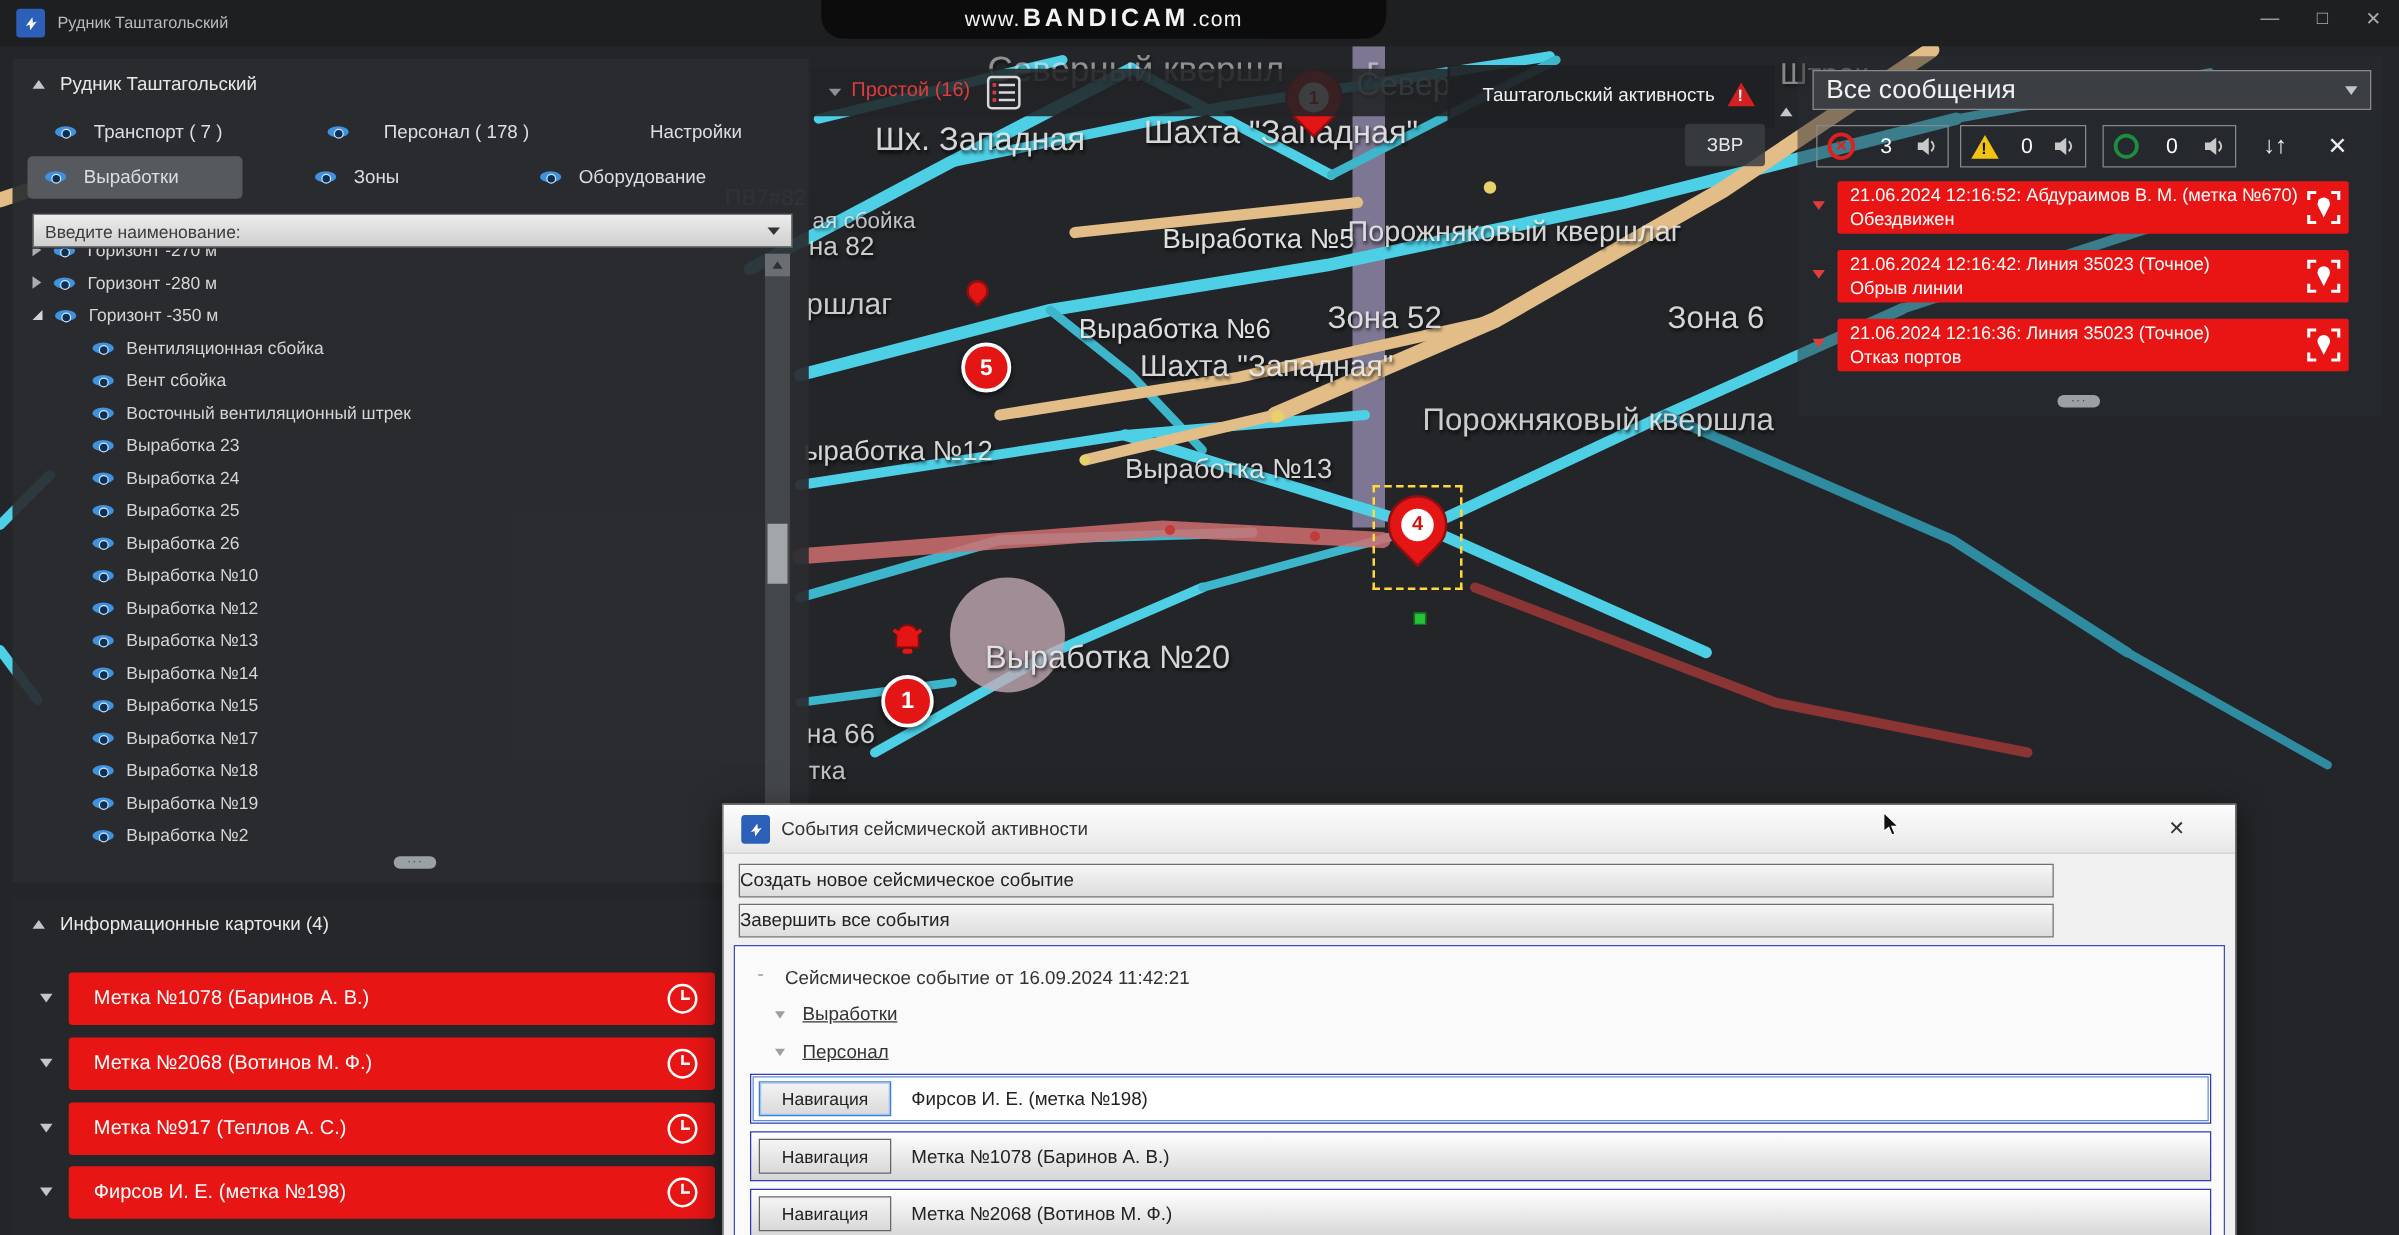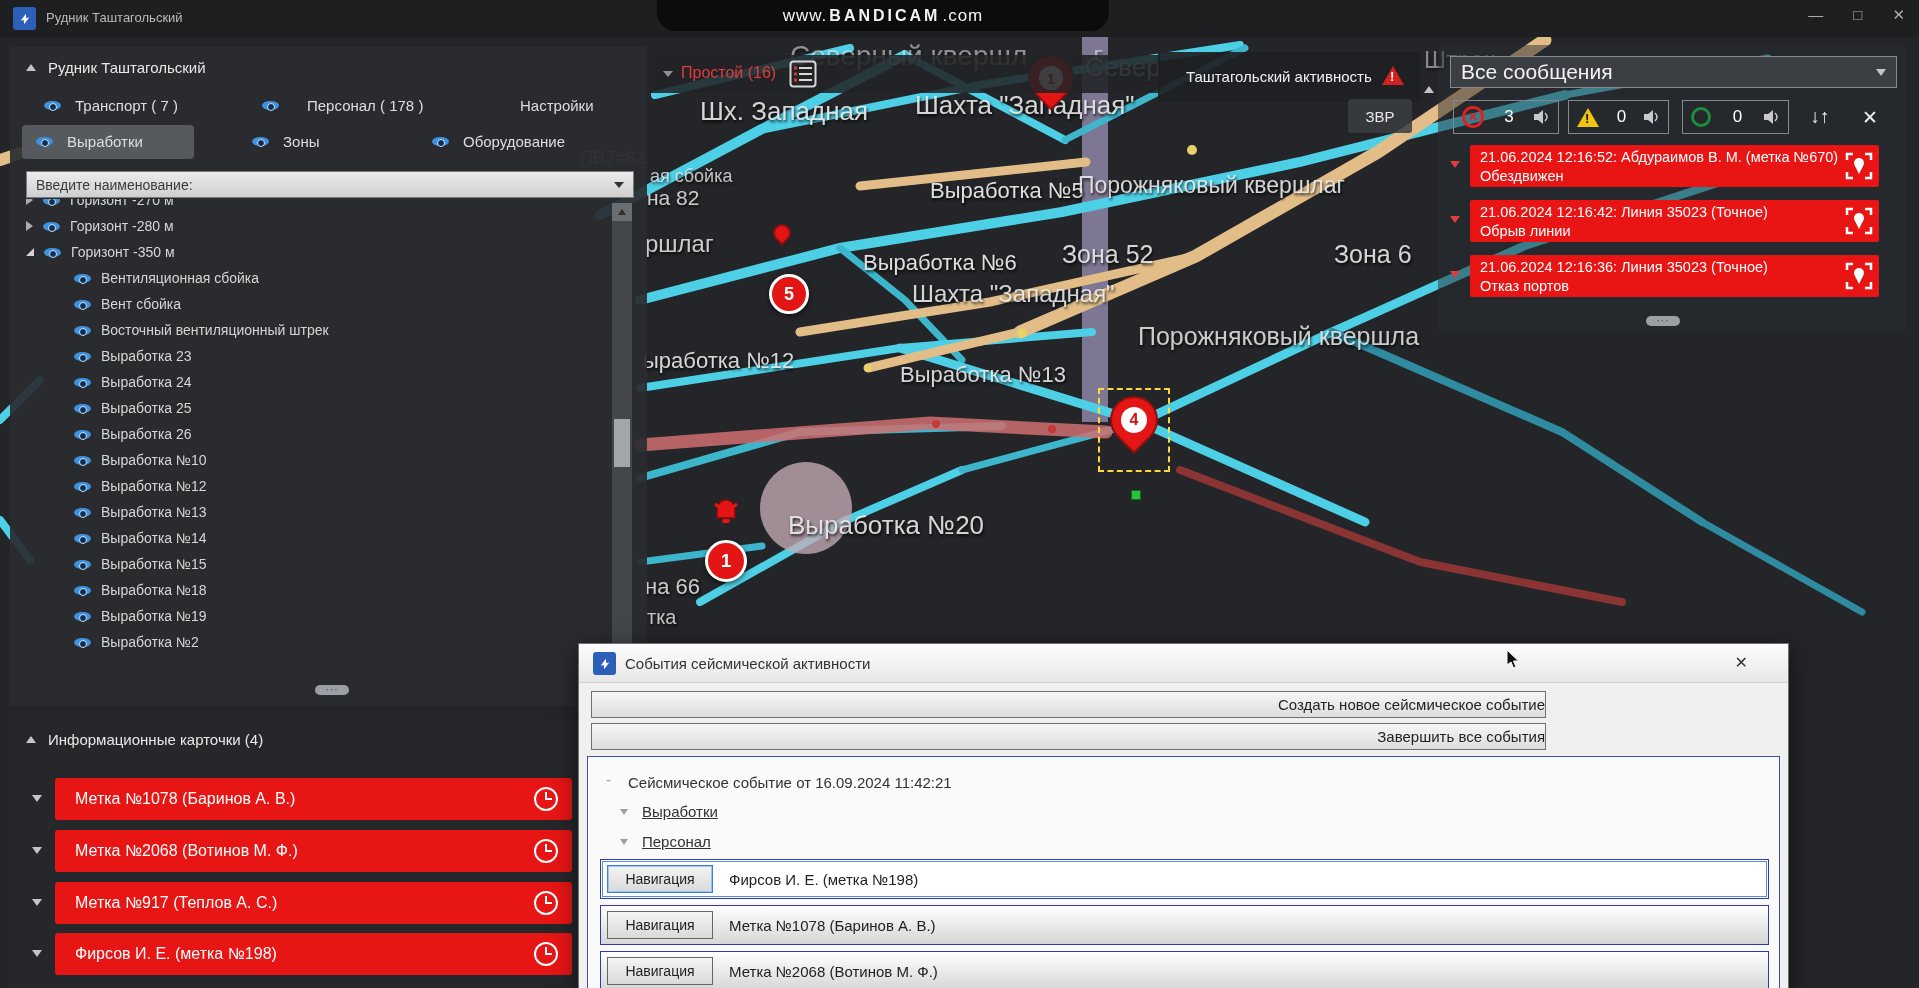--- a/index.html
+++ b/index.html
@@ -13,21 +13,21 @@
      display:flex; align-items:center; justify-content:center; }
   #titlebar .title { position:absolute; left:46px; top:10px; color:#b9bcbf; font-size:13px; }
   .wincontrols { position:absolute; right:14px; top:6px; display:flex; gap:30px; color:#a9acaf; font-size:15px; }
   .wincontrols span { cursor:default; }
 
   
   #watermark { left:657px; top:0; width:452px; height:31px; background:rgba(12,12,12,.95);
      border-radius:0 0 18px 18px; z-index:41; display:flex; align-items:center; justify-content:center;
      color:#f4f4f4; }
   #watermark .pre { font-size:17px; letter-spacing:1px; }
-  #watermark .brand { font-size:16px; font-weight:bold; letter-spacing:3px; margin:16px 2px; }
+  #watermark .brand { font-size:20px; font-weight:bold; letter-spacing:3px; margin:16px 2px; }
   #watermark .suf { font-size:17px; letter-spacing:1px; }
 
   
   #map-svg { left:0; top:0; z-index:1; }
   .mlab { position:absolute; z-index:2; color:#e9e9e9; text-shadow:1px 2px 3px rgba(0,0,0,.9);
           white-space:nowrap; }
 
   
   .marker { position:absolute; z-index:3; }
   .pin { border-radius:50% 50% 50% 0; transform:rotate(-45deg); background:#e31515;
@@ -129,22 +129,22 @@
   .msg svg { position:absolute; right:5px; top:6px; }
   .msg-exp { position:absolute; left:1450px; z-index:11; }
 
   
   #modal { left:578px; top:643px; width:1211px; height:360px; background:#f0f0f0; border:1px solid #6f6f6f;
       box-shadow:0 6px 24px rgba(0,0,0,.55); z-index:20; }
   #modal .mtitlebar { position:absolute; left:0; top:0; width:100%; height:39px;
       background:linear-gradient(#fdfdfd,#e7e7e7); border-bottom:1px solid #cfcfcf; }
   #modal .mtitle { position:absolute; left:46px; top:11px; color:#333; font-size:15px; }
   #modal .mclose { position:absolute; right:40px; top:9px; color:#333; font-size:16px; }
-  .mbtn { position:absolute; left:12px; width:955px; height:27px; background:linear-gradient(#f6f6f6,#dddddd);
-      border:1px solid #707070; color:#222; font-size:15px; display:flex; align-items:center; justify-content:flex-end; }
+  .mbtn { position:absolute; left:12px; width:1052px; height:27px; background:linear-gradient(#f6f6f6,#dddddd);
+      border:1px solid #707070; color:#222; font-size:15px; display:flex; align-items:center; justify-content:flex-start; }
   #mgroup { position:absolute; left:8px; top:112px; width:1193px; height:244px; border:1px solid #3f51b5;
       background:#fafafa; }
   #mgroup .etitle { position:absolute; left:40px; top:17px; color:#333; font-size:15px; }
   #mgroup .dash { position:absolute; left:18px; top:14px; color:#999; font-size:15px; }
   .mlink { position:absolute; left:54px; color:#333; font-size:15px; text-decoration:underline; }
   .mrow { position:absolute; left:12px; width:1169px; height:40px; border:1px solid #2f3ab0;
       background:linear-gradient(#ffffff,#d6d6d6); display:flex; align-items:center; gap:16px; padding:0 6px;}
   .mrow.first { background:#fff; outline:1px solid #5b8dd6; outline-offset:-3px; }
   .navbtn { width:106px; height:28px; background:linear-gradient(#f4f4f4,#d9d9d9); border:1px solid #666;
       color:#222; font-size:14px; display:flex; align-items:center; justify-content:center; flex:0 0 106px;}
@@ -437,20 +437,24 @@
     <div class="trow l1">
         <span class="eye"></span>
         <span>Выработка №14</span>
       </div>
     <div class="trow l1">
         <span class="eye"></span>
         <span>Выработка №15</span>
       </div>
     <div class="trow l1">
         <span class="eye"></span>
+        <span>Выработка №17</span>
+      </div>
+    <div class="trow l1">
+        <span class="eye"></span>
         <span>Выработка №18</span>
       </div>
     <div class="trow l1">
         <span class="eye"></span>
         <span>Выработка №19</span>
       </div>
     <div class="trow l1">
         <span class="eye"></span>
         <span>Выработка №2</span>
       </div>

